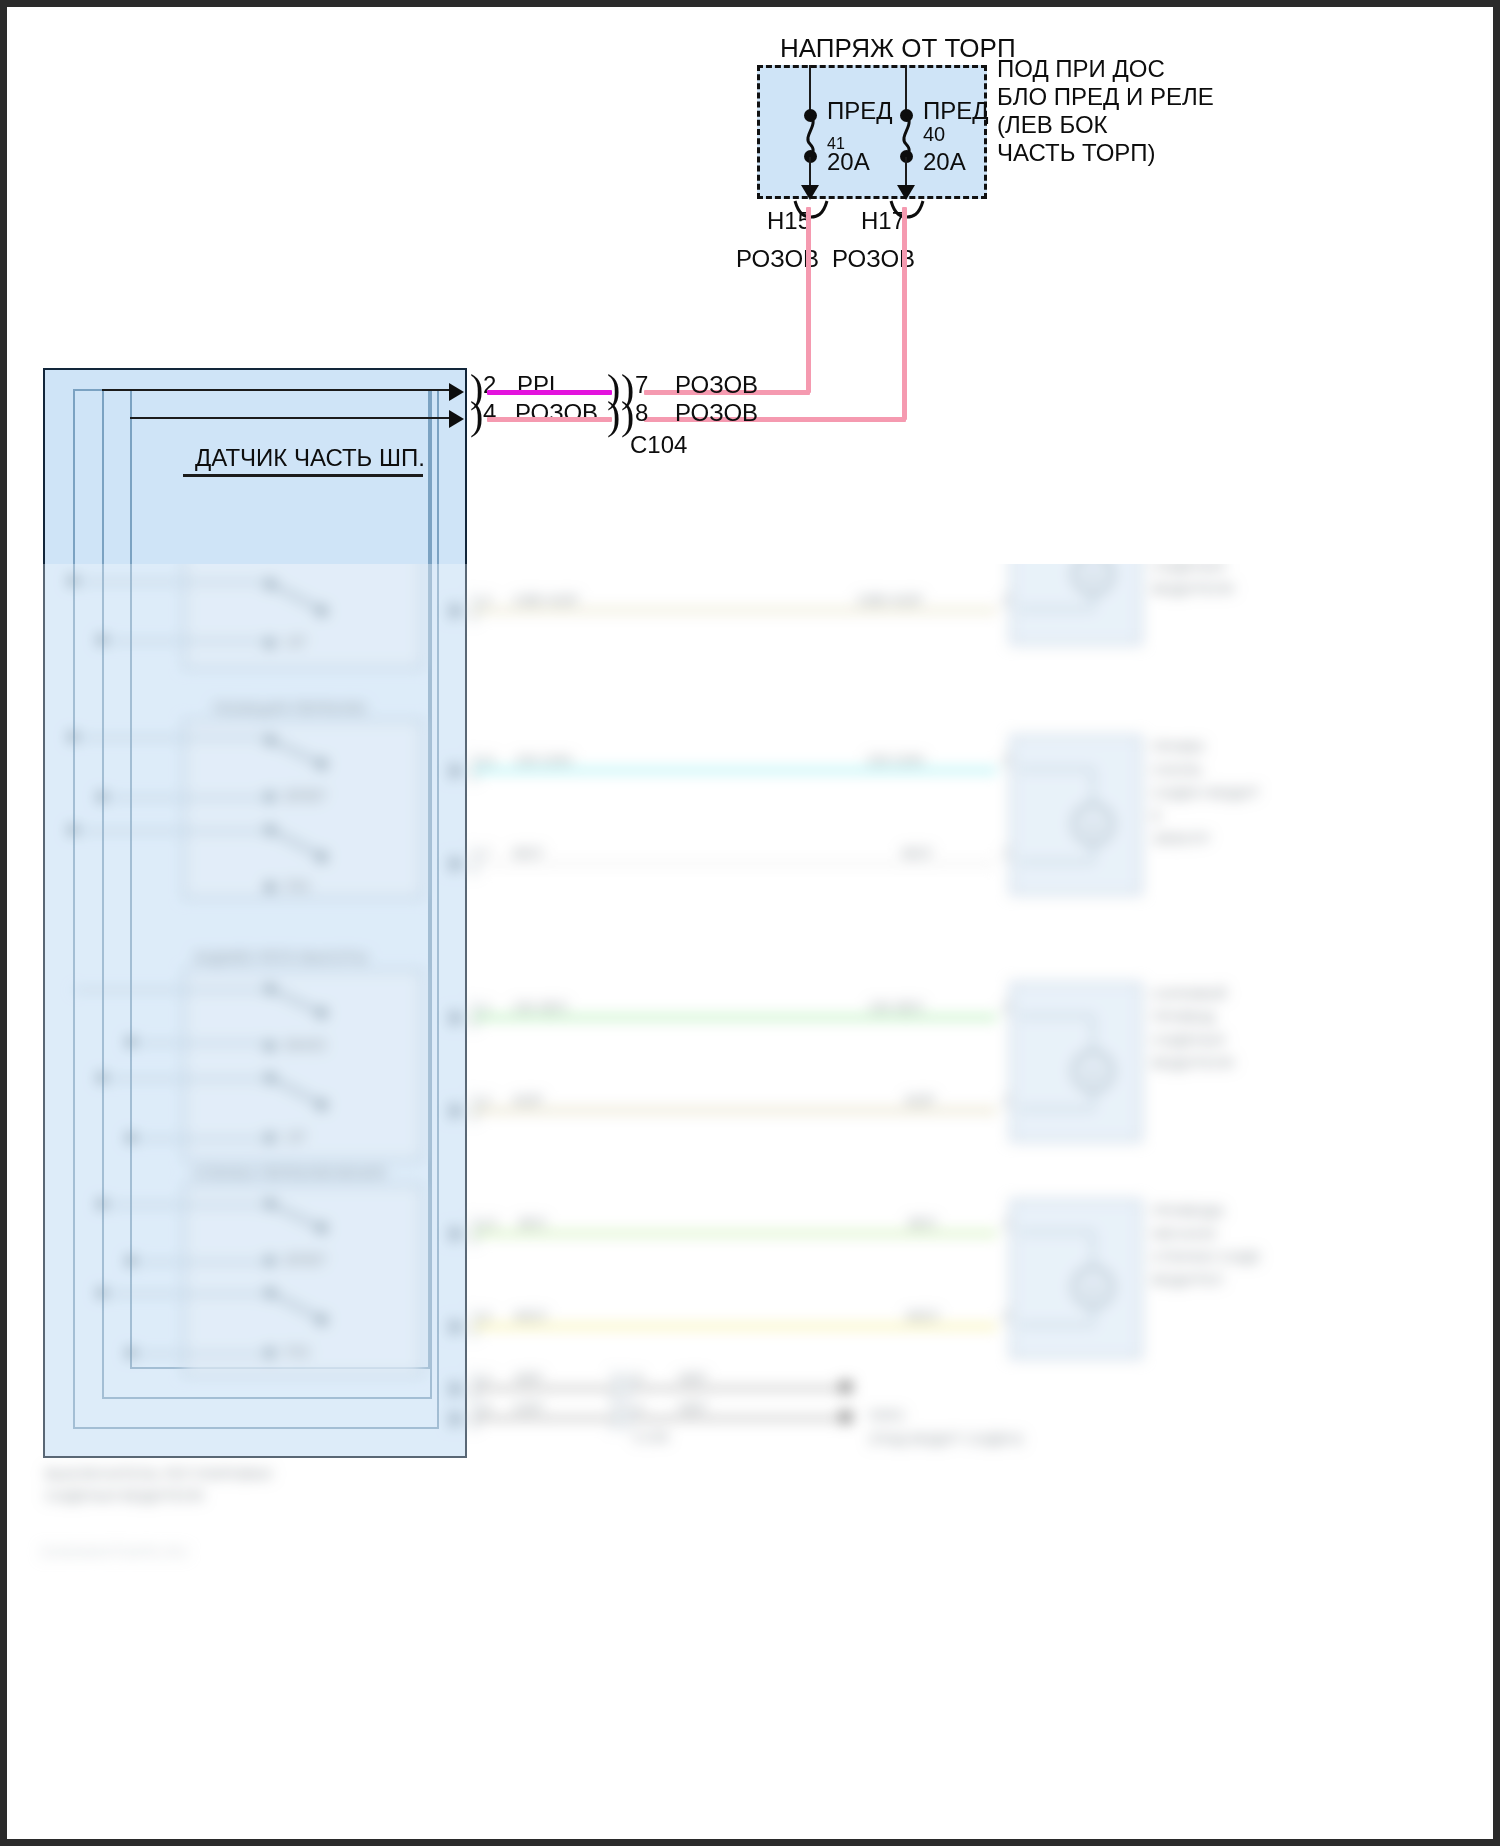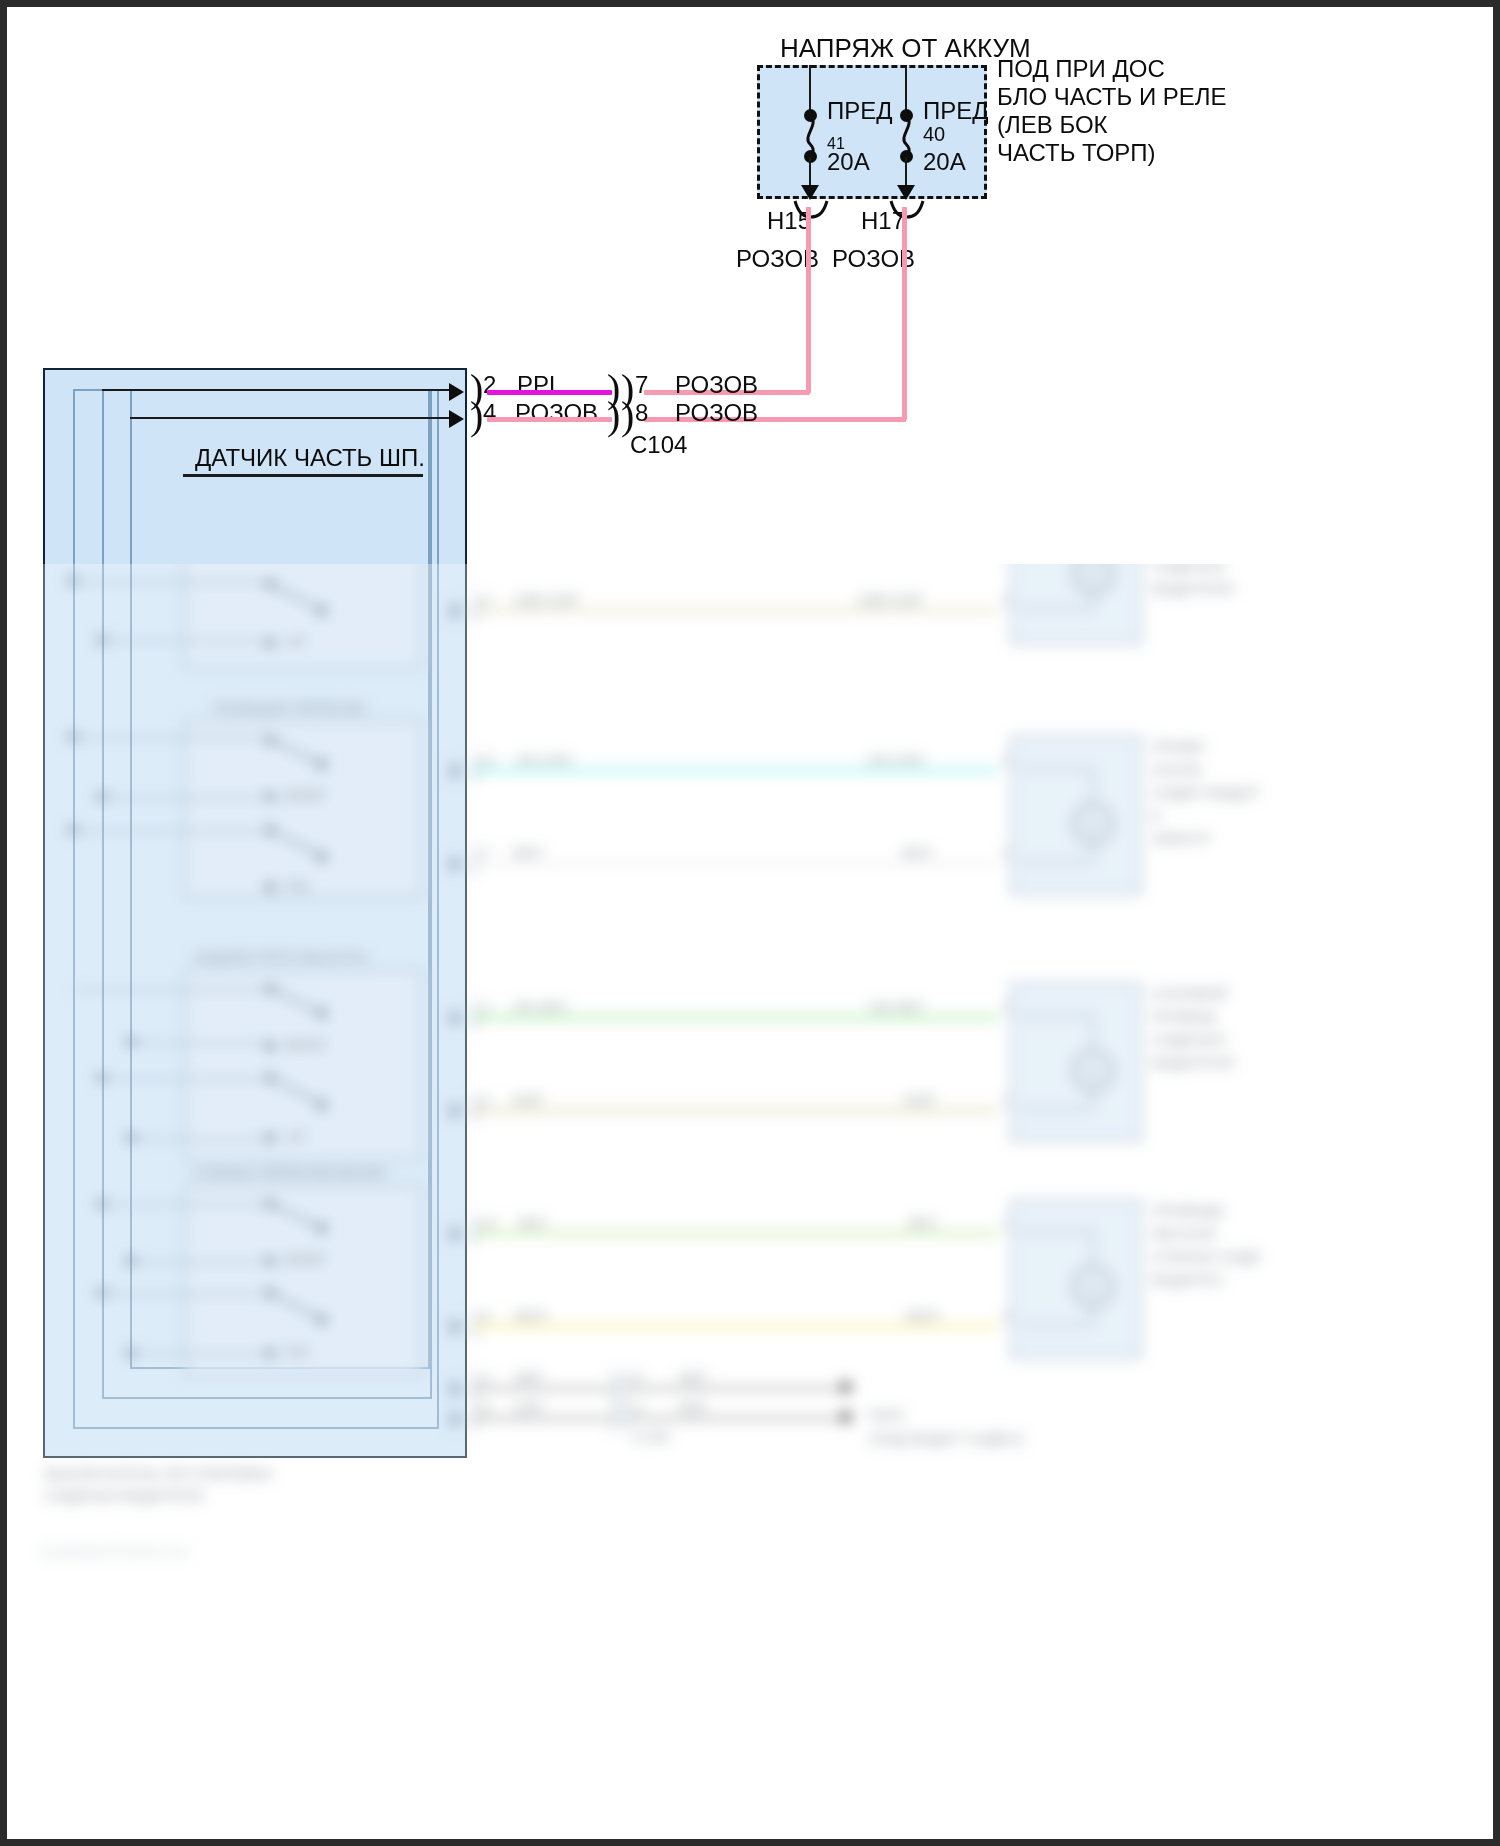--- a/index.html
+++ b/index.html
@@ -60,21 +60,21 @@
   }
   .lbl-s{font-size:15px;color:#2d3c47;}
 </style>
 </head>
 <body>
 
 <div id="page">
 
   <div id="sharp">
 
-    <div class="txt" style="left:773px;top:26px;font-size:26px;font-weight:400;">НАПРЯЖ ОТ АККУМ</div>
+    <div class="txt" style="left:773px;top:26px;font-size:26px;font-weight:400;">НАПРЯЖ ОТ ТОРП</div>
 
     <div class="box-dash" style="left:750px;top:58px;width:230px;height:134px;"></div>
 
     <div class="vline" style="left:802px;top:58px;height:52px;"></div>
     <div class="dot" style="left:797px;top:102px;"></div>
     <svg class="fuse-sq" style="left:795px;top:107px;" width="26" height="46" viewBox="0 0 26 46">
       <path d="M8 2 C 18 10, 0 22, 8 30 C 14 36, 10 40, 8 44" fill="none" stroke="#0d0d0d" stroke-width="3"></path>
     </svg>
     <div class="dot" style="left:797px;top:143px;"></div>
     <div class="vline" style="left:802px;top:150px;height:38px;"></div>
@@ -89,21 +89,21 @@
       <path d="M8 2 C 18 10, 0 22, 8 30 C 14 36, 10 40, 8 44" fill="none" stroke="#0d0d0d" stroke-width="3"></path>
     </svg>
     <div class="dot" style="left:893px;top:143px;"></div>
     <div class="vline" style="left:898px;top:150px;height:38px;"></div>
     <div class="arrow-d" style="left:890px;top:178px;"></div>
     <div class="txt" style="left:916px;top:90px;font-size:24px;">ПРЕД</div>
     <div class="txt" style="left:916px;top:116px;font-size:20px;">40</div>
     <div class="txt" style="left:916px;top:141px;font-size:24px;">20A</div>
 
     <div class="txt" style="left:990px;top:48px;font-size:24px;text-align:right;">ПОД ПРИ ДОС</div>
-    <div class="txt" style="left:990px;top:76px;font-size:24px;">БЛО ЧАСТЬ И РЕЛЕ</div>
+    <div class="txt" style="left:990px;top:76px;font-size:24px;">БЛО ПРЕД И РЕЛЕ</div>
     <div class="txt" style="left:990px;top:104px;font-size:24px;">(ЛЕВ БОК</div>
     <div class="txt" style="left:990px;top:132px;font-size:24px;">ЧАСТЬ ТОРП)</div>
 
     <svg class="abs" style="left:786px;top:192px;" width="36" height="22" viewBox="0 0 36 22">
       <path d="M2 2 C 6 16, 12 18, 18 18 C 24 18, 30 16, 34 2" fill="none" stroke="#0d0d0d" stroke-width="3"></path>
     </svg>
     <svg class="abs" style="left:882px;top:192px;" width="36" height="22" viewBox="0 0 36 22">
       <path d="M2 2 C 6 16, 12 18, 18 18 C 24 18, 30 16, 34 2" fill="none" stroke="#0d0d0d" stroke-width="3"></path>
     </svg>
 

